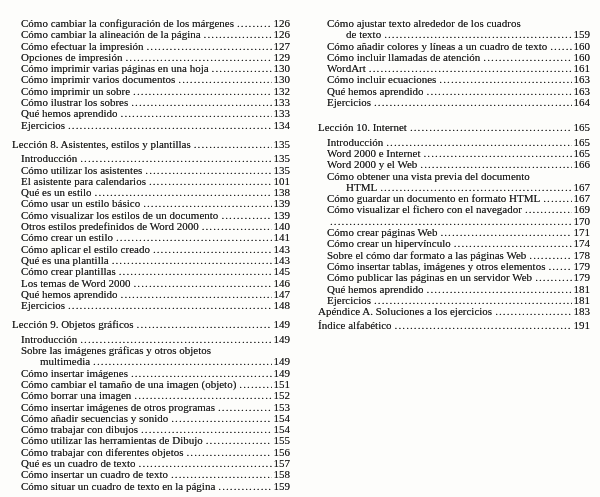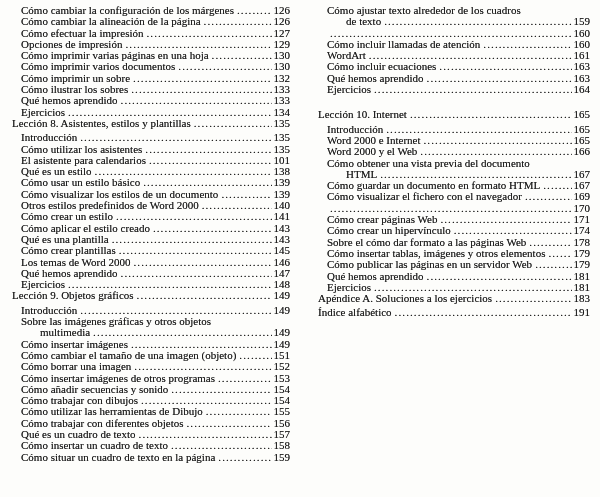--- a/index.html
+++ b/index.html
@@ -13,33 +13,33 @@
     font-size: 11px;
     line-height: 11.3px;
     color: #1a1a1a;
   }
   .scan-page {
     position: absolute;
     inset: 0;
   }
   .toc-col {
     position: absolute;
-    top: 5px;
+    top: 18px;
   }
   .toc-col.left  { left: 12px;  width: 278px; }
   .toc-col.right { left: 318px; width: 272px; }
 
   .row {
     display: flex;
     align-items: baseline;
     text-shadow: 0 0 0.4px rgba(26,26,26,0.65);
   }
   .row.item { padding-left: 9px; }
   .row.cont { padding-left: 28px; }
-  .row.heading { margin-bottom: 3px; }
+  .row.heading { margin-top: 8px; margin-bottom: 3px; }
   .toc-col.right .row.heading { margin-top: 14px; }
   .toc-col.right .row.heading ~ .row.heading { margin-top: 0; }
 
   .lbl { white-space: nowrap; }
   .dots {
     flex: 1 1 auto;
     overflow: hidden;
     white-space: nowrap;
     margin-left: 3px;
     margin-right: 2px;
@@ -254,20 +254,21 @@
   <div class="toc-col right" id="col-right">
       <div class="row item">
         <span class="lbl">Cómo ajustar texto alrededor de los cuadros</span>
       </div>
       <div class="row cont">
         <span class="lbl">de texto</span>
         <span class="dots">....................................................................................................................................................................................</span>
         <span class="pg">159</span>
       </div>
       <div class="row item">
+        <span class="lbl">Cómo añadir colores y líneas a un cuadro de texto</span>
         <span class="dots">....................................................................................................................................................................................</span>
         <span class="pg">160</span>
       </div>
       <div class="row item">
         <span class="lbl">Cómo incluir llamadas de atención</span>
         <span class="dots">....................................................................................................................................................................................</span>
         <span class="pg">160</span>
       </div>
       <div class="row item">
         <span class="lbl">WordArt</span>

